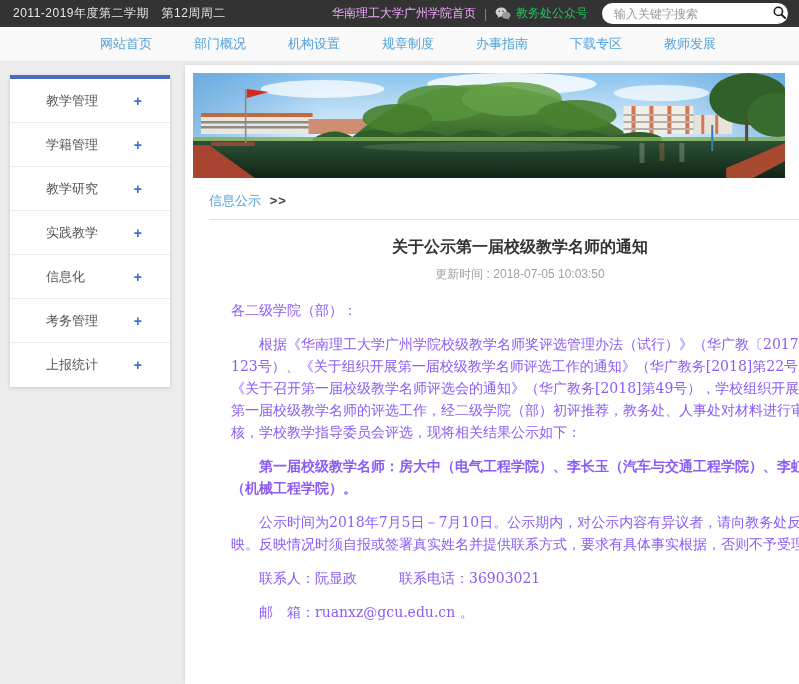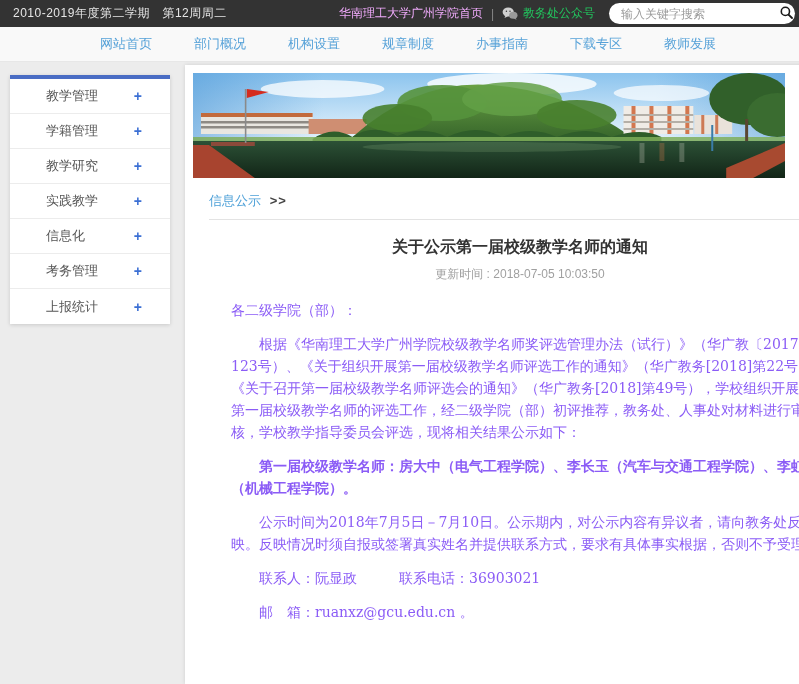--- a/index.html
+++ b/index.html
@@ -8,39 +8,39 @@
 
   
   .topbar { position:absolute; left:0; top:0; width:799px; height:27px;
     background:#333333; display:flex; align-items:center; color:#e6e6e6; font-size:12px; }
   .topbar .semester { margin-left:13px; letter-spacing:.5px; }
   .topbar .right { margin-left:auto; display:flex; align-items:center; }
   .topbar a.toplink { color:#f0abfc; text-decoration:none; cursor:pointer; }
   .topbar .sep { color:#888; margin:0 8px; }
   .wechat { display:flex; align-items:center; gap:5px; color:#22c55e; cursor:pointer; }
   .wechat svg { display:block; }
-  .searchbox { position:relative; width:186px; height:21px; margin:0 4px 0 14px;
+  .searchbox { position:relative; width:186px; height:21px; margin:0 11px 0 14px;
     background:#ffffff; border-radius:11px; display:flex; align-items:center; overflow:hidden; }
   .searchbox input { flex:1; border:none; outline:none; background:transparent;
     font-size:12px; color:#444; padding:0 4px 0 12px; font-family:inherit; }
   .searchbox input::placeholder { color:#9a9a9a; }
   .searchbtn { width:24px; height:21px; border:none; background:transparent; cursor:pointer;
     display:flex; align-items:center; justify-content:center; padding:0 8px 0 0; }
 
   
   .navbar { position:absolute; left:0; top:27px; width:799px; height:35px;
     background:#f9f9f9; border-bottom:1px solid #e7e7e7;
     display:flex; align-items:center; padding-left:90px; }
   .navbar a { color:#55a1d8; font-size:13px; text-decoration:none; margin-right:22px;
     padding:4px 10px; cursor:pointer; white-space:nowrap; }
 
   
   .sidebar { position:absolute; left:10px; top:75px; width:160px; background:#ffffff;
     border-top:4px solid #4a6dc4; box-shadow:0 1px 4px rgba(0,0,0,.15); }
-  .side-item { height:35px; display:flex; align-items:center; justify-content:space-between;
+  .side-item { height:44px; display:flex; align-items:center; justify-content:space-between;
     padding:0 28px 0 36px; border-bottom:1px solid #ececec; cursor:pointer; }
   .side-item:last-child { border-bottom:none; }
   .side-item .lbl { font-size:13px; color:#555; }
   .side-item .plus { font-size:14px; color:#3b6fd4; font-weight:bold; }
 
   
   .main { position:absolute; left:185px; top:65px; width:670px; height:619px;
     background:#ffffff; box-shadow:0 0 4px rgba(0,0,0,.12); padding:8px 8px 0 8px; }
   .banner { width:592px; height:105px; overflow:hidden; }
   .banner svg { display:block; }
@@ -57,21 +57,21 @@
     font-family:"DejaVu Serif","Liberation Serif",serif;
     font-size:14px; color:#8b5cf6; line-height:22px; }
   .art-body p { margin:12px 0; }
   .p-indent { text-indent:2em; }
   .p-bold { font-weight:bold; }
 </style>
 </head>
 <body>
 
 <div class="topbar">
-  <span class="semester">2010-2019年度第二学期　第12周周二</span>
+  <span class="semester">2011-2019年度第二学期　第12周周二</span>
   <div class="right">
     <a class="toplink">华南理工大学广州学院首页</a>
     <span class="sep">|</span>
     <span class="wechat">
       <span>
         <svg width="16" height="13" viewBox="0 0 16 13">
           <ellipse cx="6.2" cy="5" rx="5.6" ry="4.6" fill="#cfcfcf"></ellipse>
           <polygon points="3.5,8.5 2.5,11 6,9.2" fill="#cfcfcf"></polygon>
           <ellipse cx="11.3" cy="8.2" rx="4.2" ry="3.5" fill="#9a9a9a"></ellipse>
           <polygon points="13.5,10.8 14.6,12.8 11.6,11.4" fill="#9a9a9a"></polygon>

